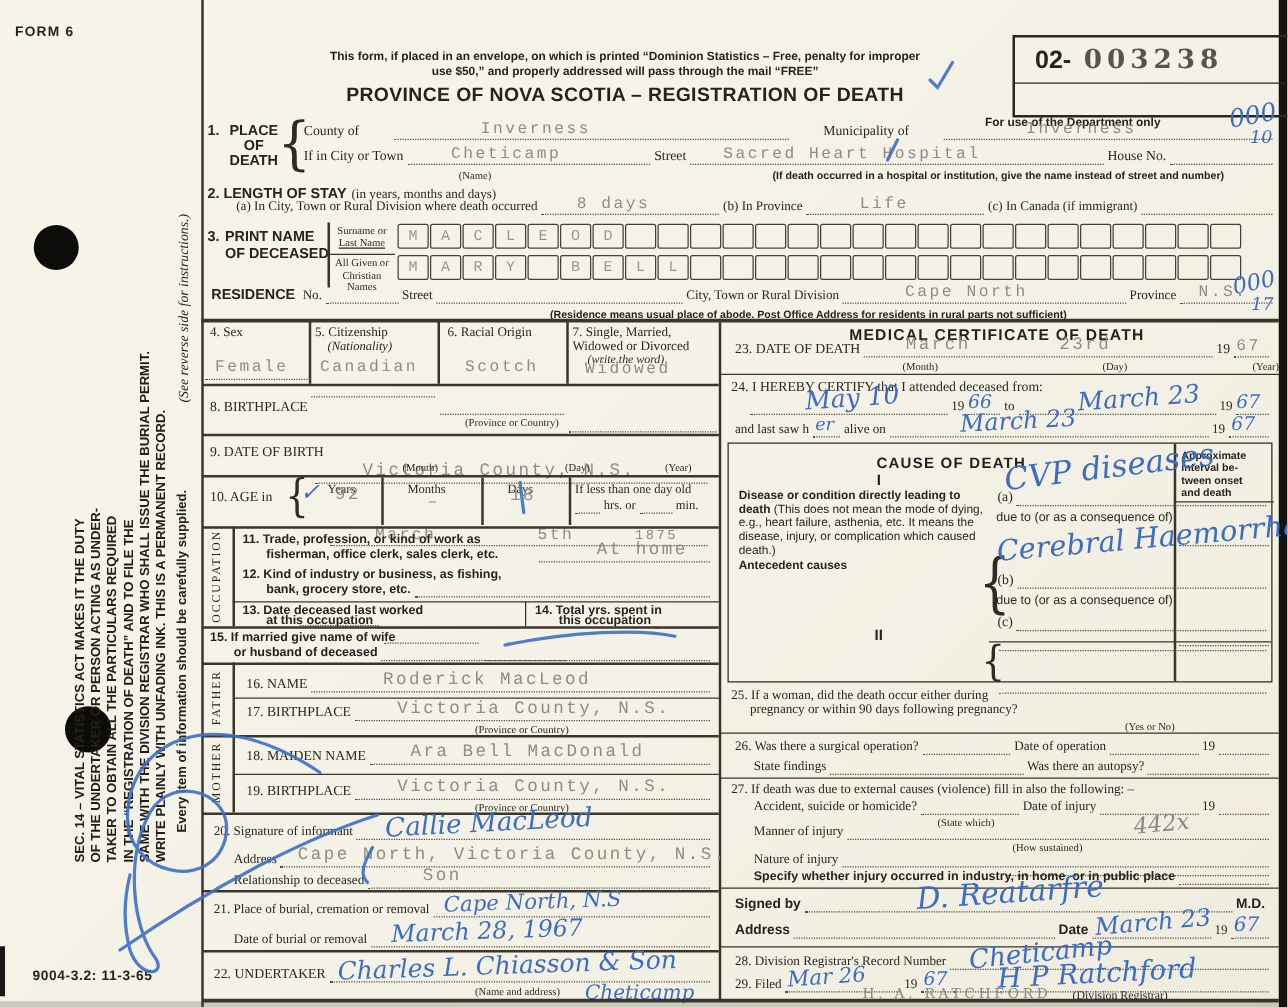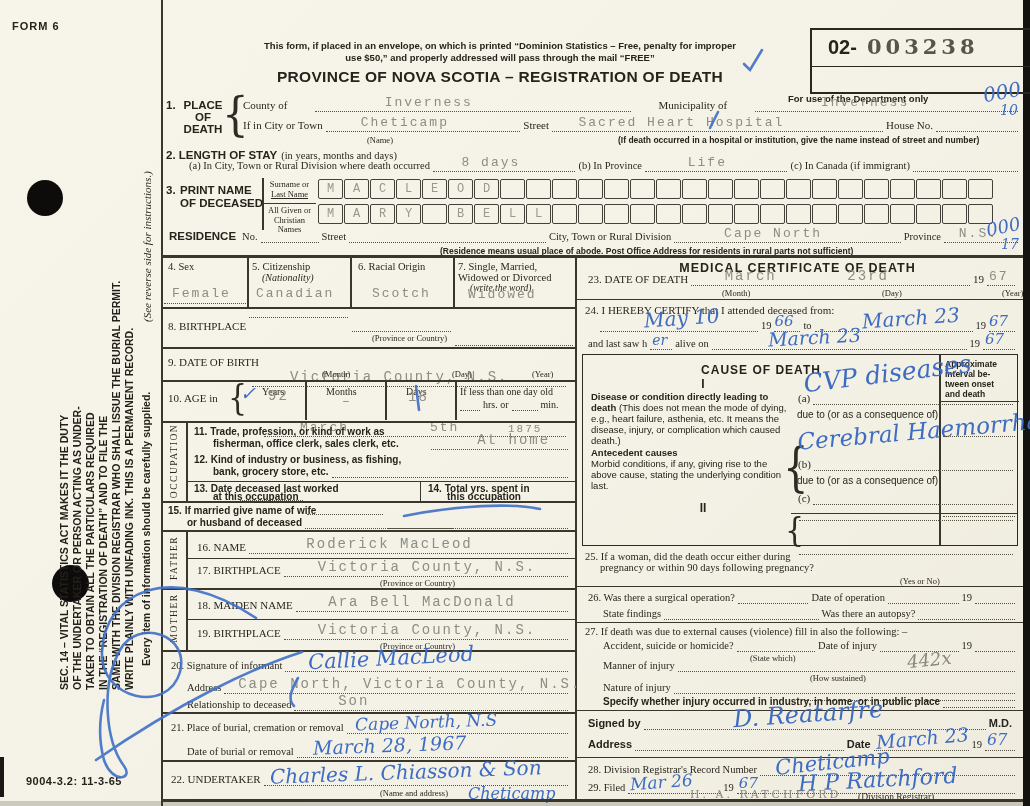--- a/index.html
+++ b/index.html
@@ -478,21 +478,20 @@
 
     <span class="abs hand" style="left:220px;top:4px;font-size:25px;transform:rotate(-7deg);">CVP diseases</span>
     <div class="frow sl" style="left:212px;top:36px;width:218px;font-size:11px;">
       <span class="t">(a)</span>
       <div class="dl fx"></div>
     </div>
     <div class="abs" style="left:214px;top:54px;font-size:10px;font-family:'Liberation Sans',sans-serif;">due to (or as a consequence of)</div>
 
     <div class="abs" style="left:8px;top:92px;width:202px;font-size:9.5px;line-height:11px;font-family:'Liberation Sans',sans-serif;color:#26231c;">
       <span class="sb" style="font-size:9.5px;display:block;">Antecedent causes</span>
-      <span>Morbid conditions, if any, giving rise to the above cause, stating the underlying condition last.</span>
     </div>
     <span class="abs brace" style="left:200px;top:92px;font-size:40px;transform:scaleY(1.3);">{</span>
 
     <span class="abs hand" style="left:214px;top:62px;font-size:23px;transform:rotate(-5deg);">Cerebral Haemorrhage</span>
     <div class="frow sl" style="left:212px;top:102px;width:218px;font-size:11px;">
       <span class="t">(b)</span>
       <div class="dl fx"></div>
     </div>
     <div class="abs" style="left:214px;top:120px;font-size:10px;font-family:'Liberation Sans',sans-serif;">due to (or as a consequence of)</div>
     <div class="frow sl" style="left:212px;top:136px;width:218px;font-size:11px;">

